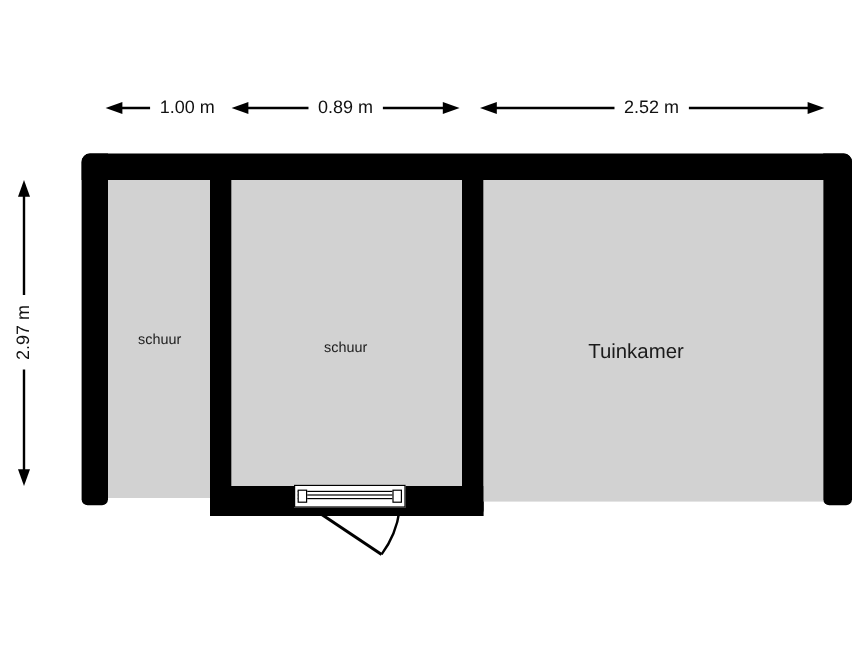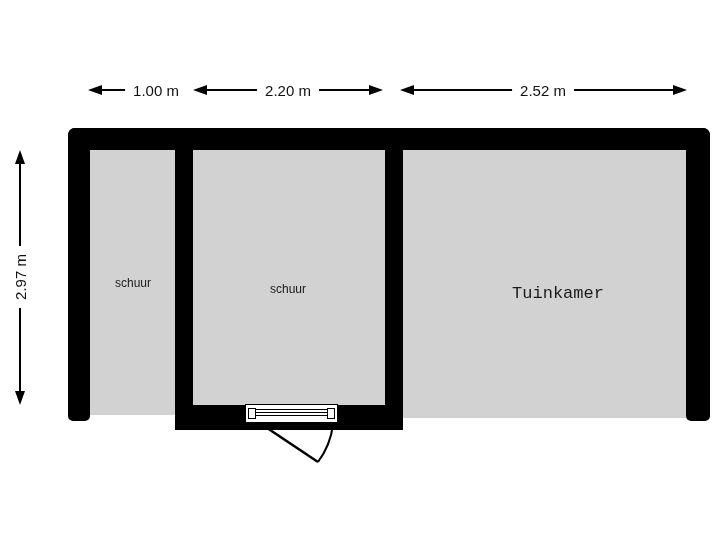--- a/index.html
+++ b/index.html
@@ -135,20 +135,20 @@
   <div class="door-frame">
     <div class="door-line" style="top:4px;"></div>
     <div class="door-line" style="top:7px;"></div>
     <div class="door-line" style="top:10px;"></div>
     <div class="door-jamb" style="left:2px;"></div>
     <div class="door-jamb" style="right:2px;"></div>
   </div>
 
   <div class="room-label" style="left:133px; top:283px;">schuur</div>
   <div class="room-label" style="left:288px; top:289px;">schuur</div>
-  <div class="room-label big" style="left:558px; top:293px;font-family:Liberation Mono, monospace;">Tuinkamer</div>
+  <div class="room-label big" style="left:530px; top:293px;">Tuinkamer</div>
 
   <div class="pill" style="left:116px; top:90px;margin-left:40px;">1.00 m</div>
-  <div class="pill" style="left:288px; top:90px;">2.20 m</div>
+  <div class="pill" style="left:288px; top:90px;">0.89 m</div>
   <div class="pill" style="left:543px; top:90px;">2.52 m</div>
   <div class="pill vertical" style="left:20px; top:277px;">2.97 m</div>
 
 </div>
 
 </body></html>

